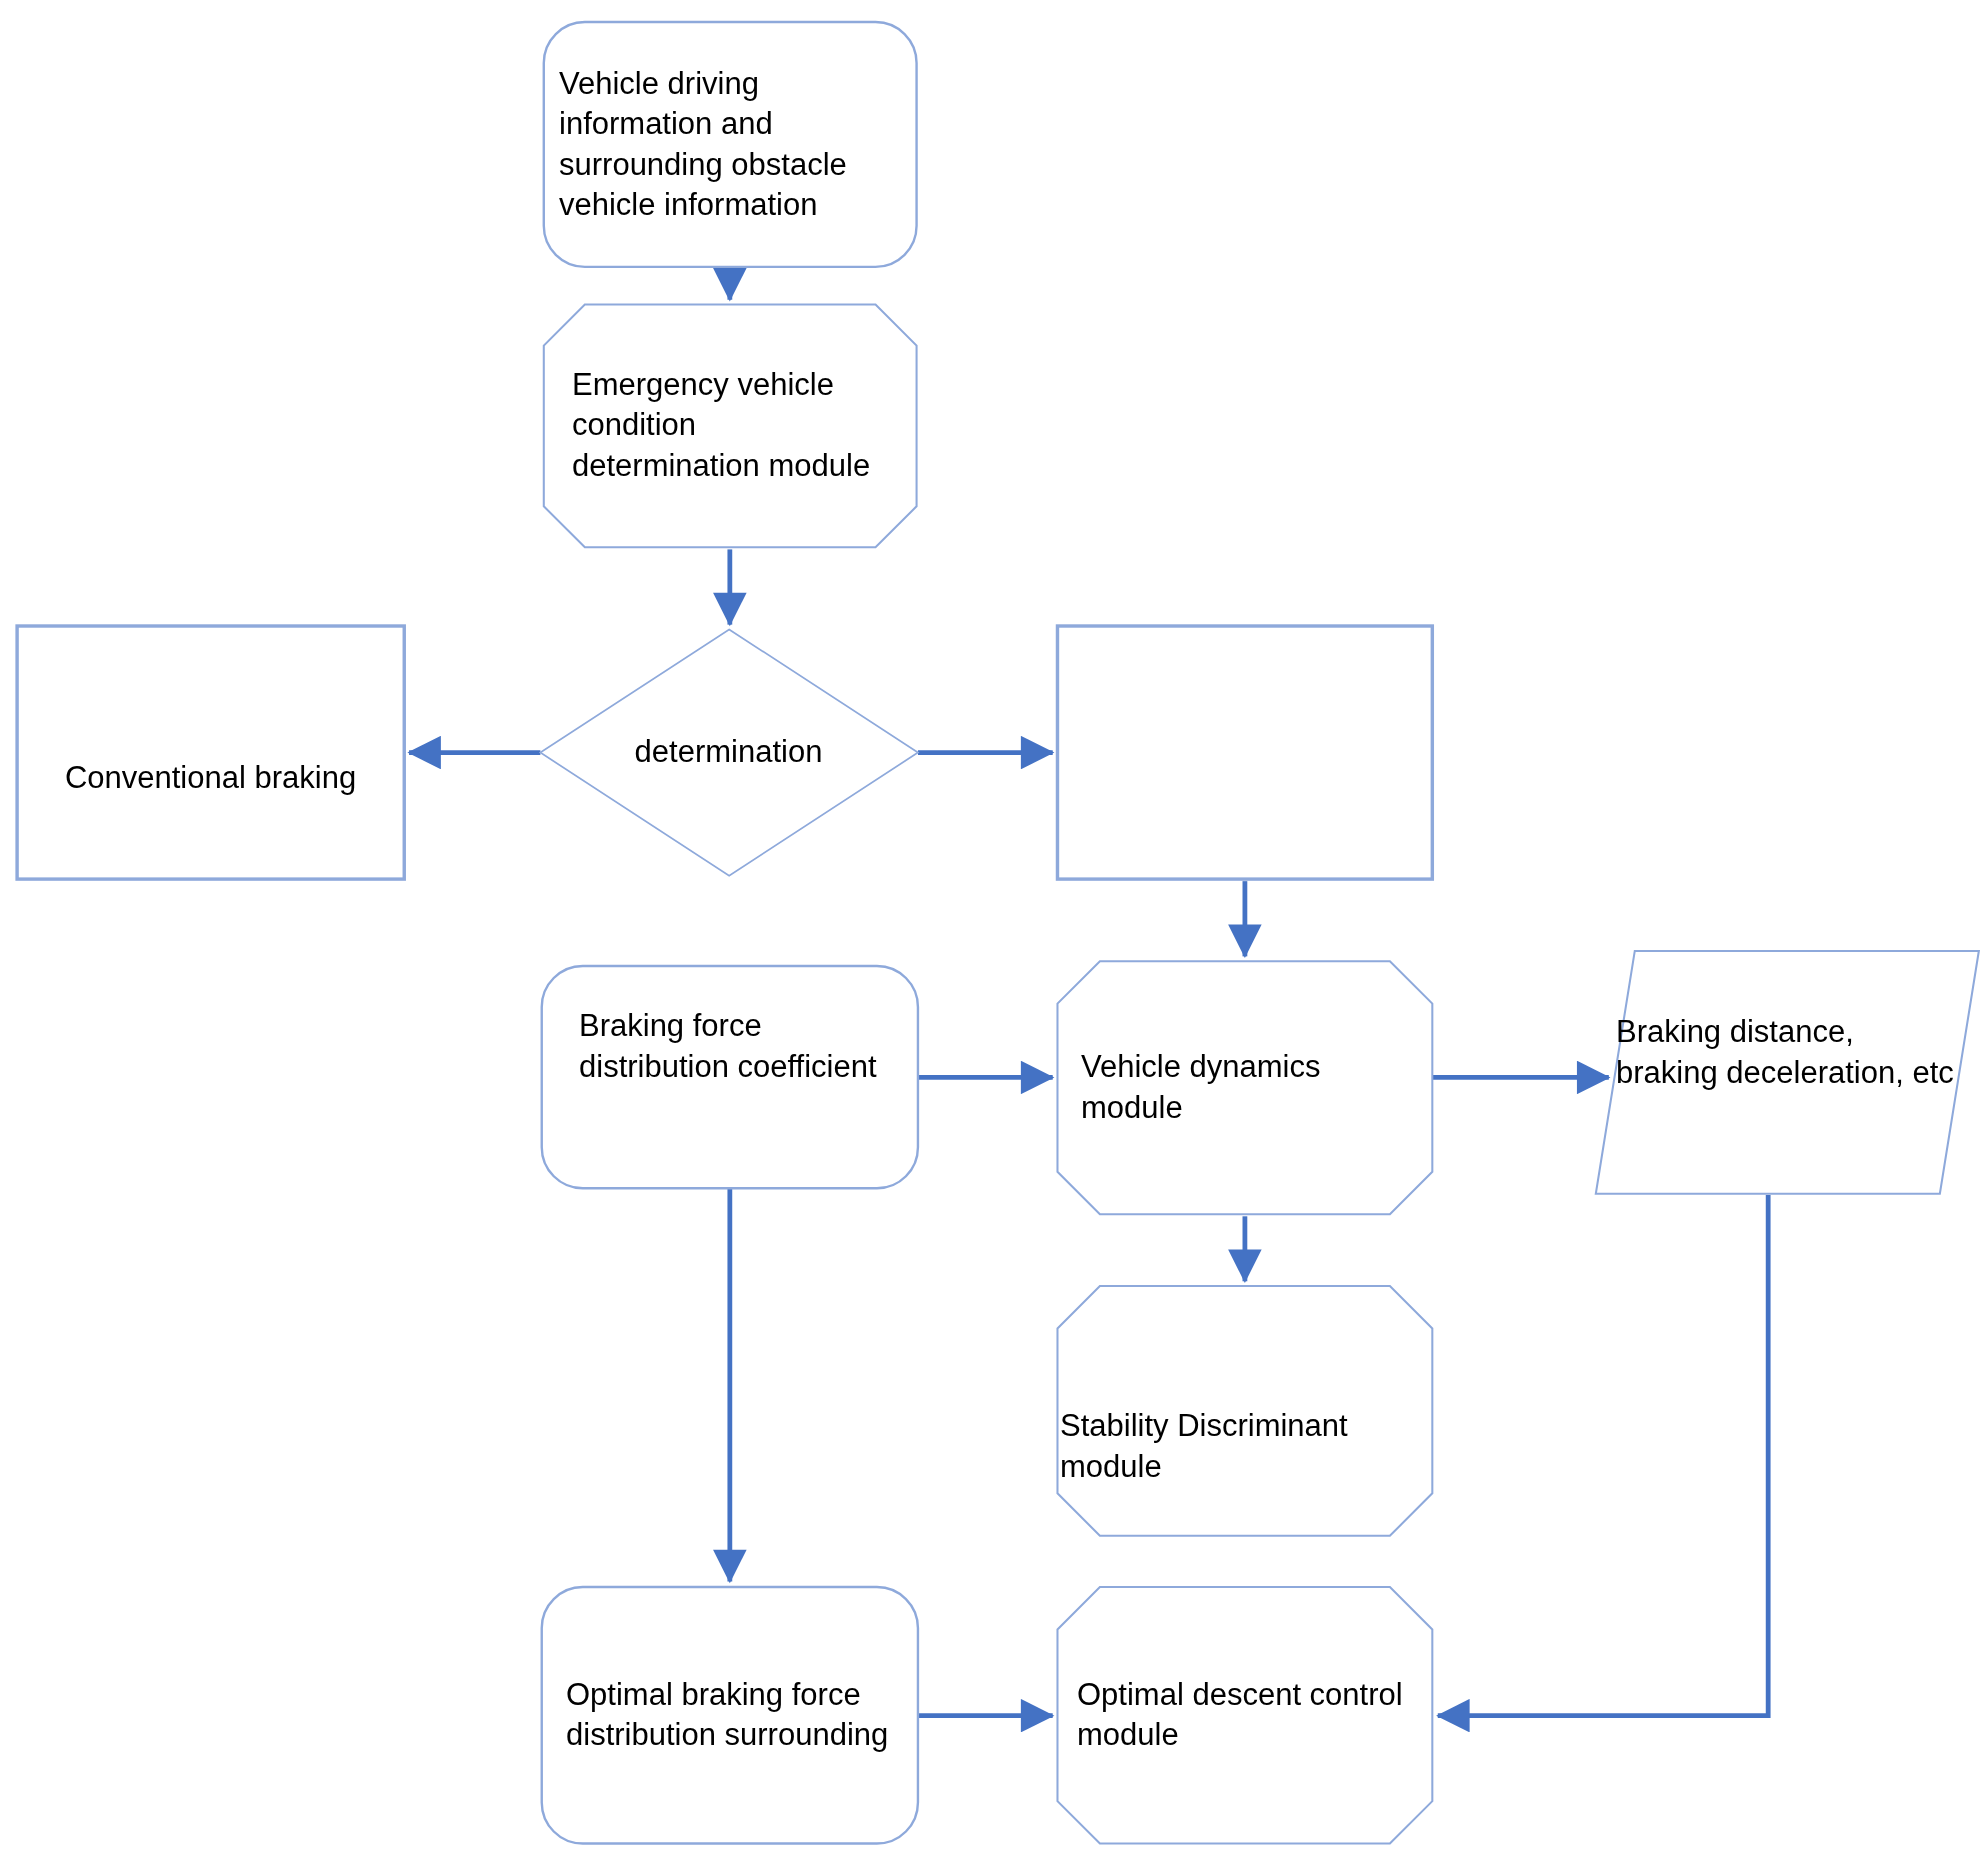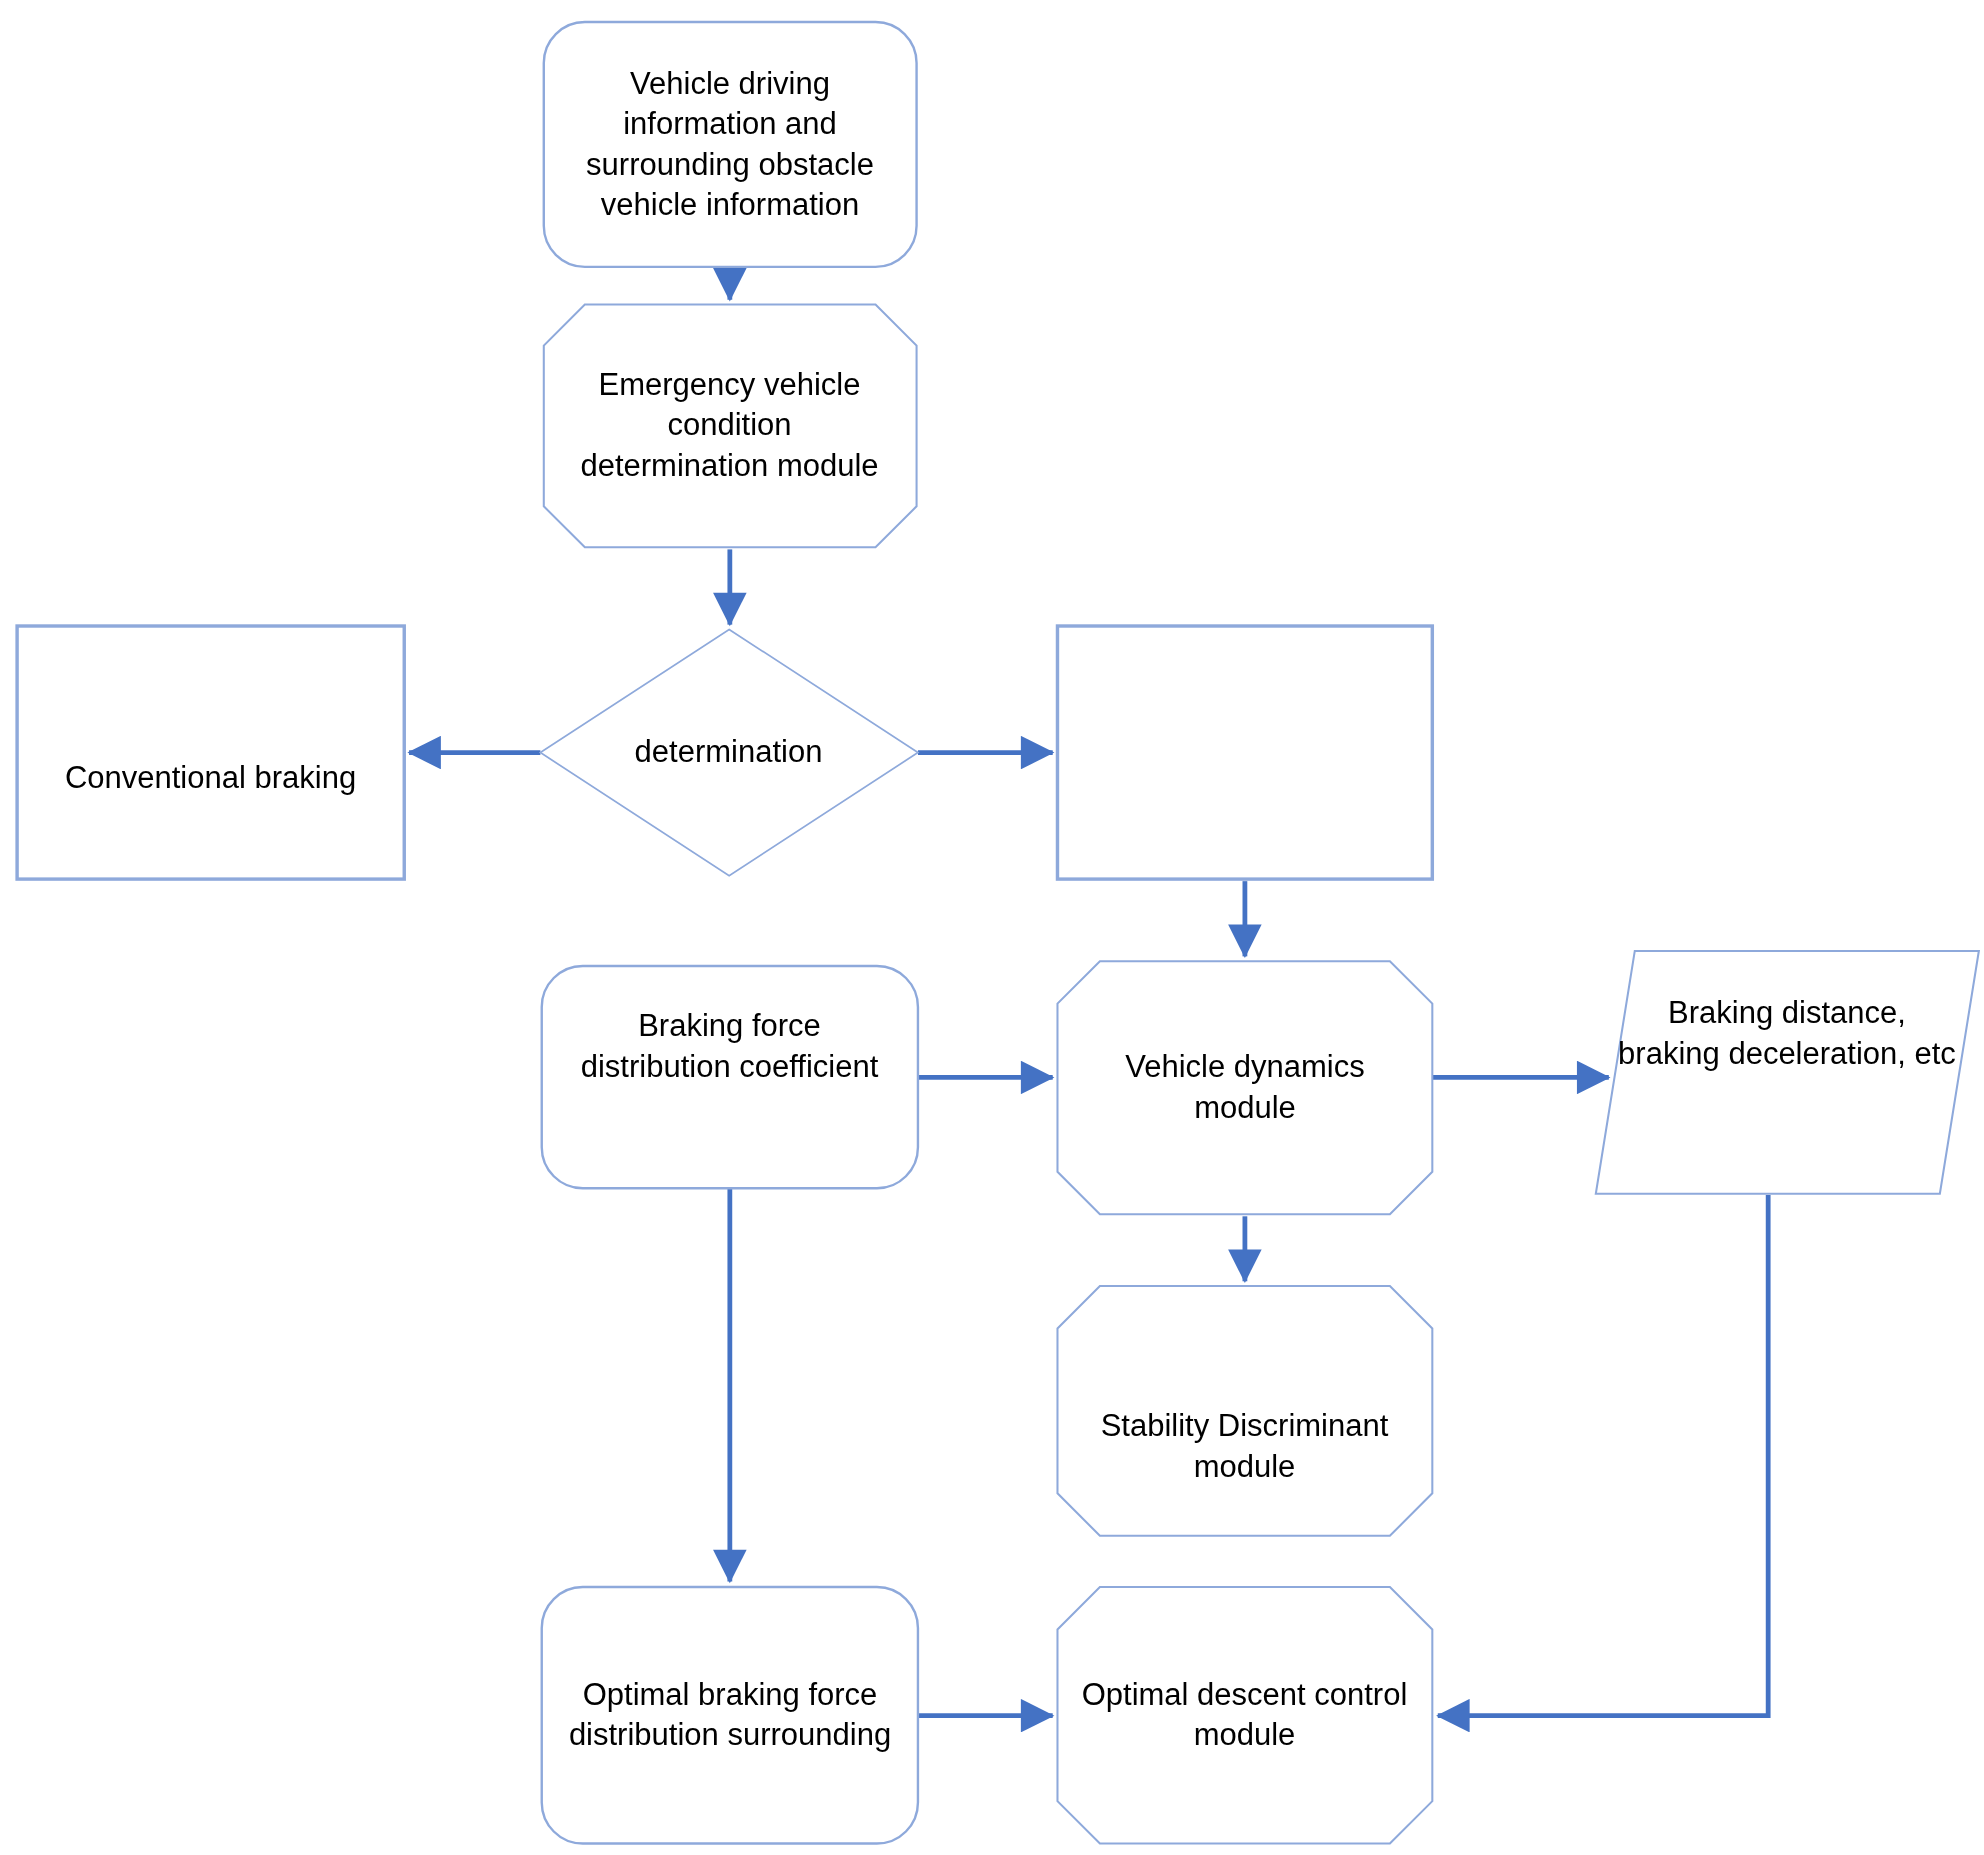--- a/index.html
+++ b/index.html
@@ -33,21 +33,21 @@
     stroke: var(--arrow-color, #4472C4);
     stroke-width: 7;
     fill: none;
   }
   .ah { fill: var(--arrow-color, #4472C4); }
   .node-label {
     position: absolute;
     display: flex;
     align-items: center;
     justify-content: center;
-    text-align: center;
+    text-align: left;
     font-size: 31px;
     line-height: 1.3;
     color: var(--text-color, #000000);
   }
 </style>
 </head>
 <body>
 
 <div id="canvas">
 
@@ -99,21 +99,21 @@
 
   <div class="node-label" style="left:585px;  top:629px;  width:287px; height:246px;">determination</div>
 
   <div class="node-label" style="left:26px;   top:626px;  width:369px; height:304px;">Conventional braking</div>
 
 
   <div class="node-label" style="left:579px;  top:966px; width:301px; height:161px;">Braking force distribution coefficient</div>
 
   <div class="node-label" style="left:1081px; top:961px; width:328px; height:253px;">Vehicle dynamics module</div>
 
-  <div class="node-label" style="left:1616px; top:912px; width:342px; height:243px;">Braking distance, braking deceleration, etc</div>
+  <div class="node-label" style="left:1616px; top:931px; width:342px; height:243px;">Braking distance, braking deceleration, etc</div>
 
   <div class="node-label" style="left:1060px; top:1286px; width:369px; height:321px;">Stability Discriminant module</div>
 
   <div class="node-label" style="left:566px;  top:1587px; width:328px; height:256px;">Optimal braking force distribution surrounding</div>
 
   <div class="node-label" style="left:1077px; top:1587px; width:335px; height:256px;">Optimal descent control module</div>
 
 </div>
 
 

